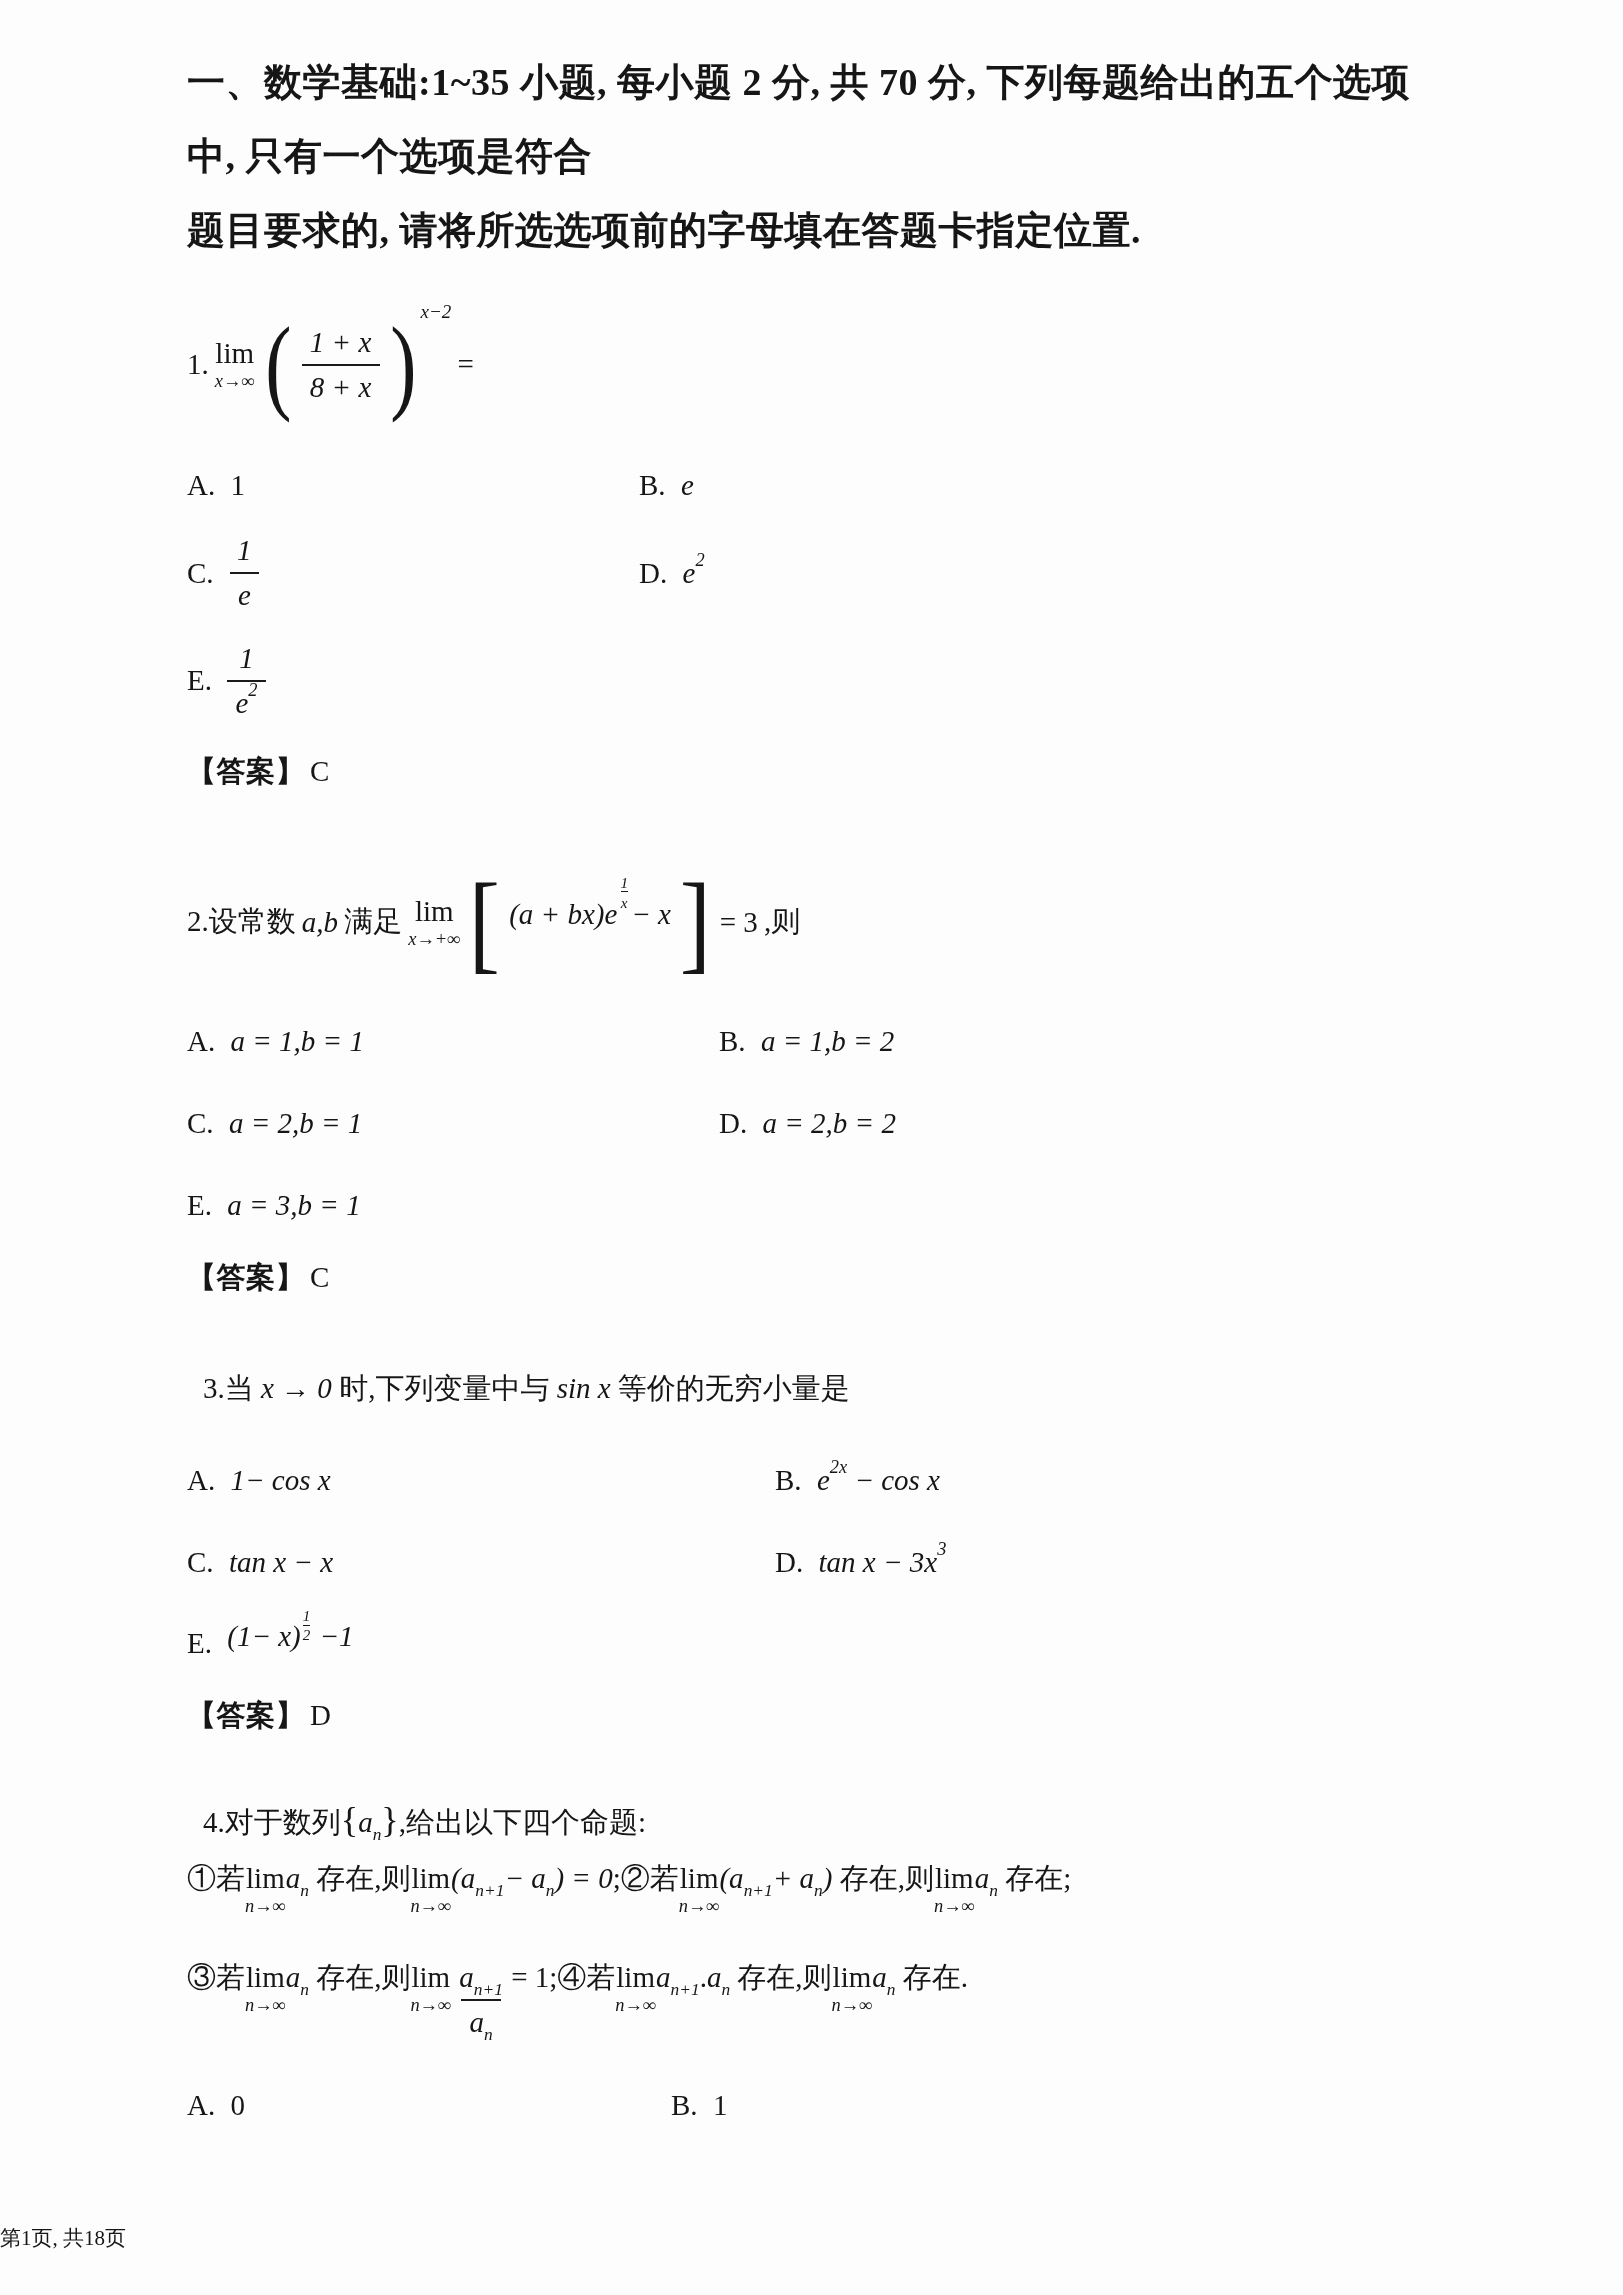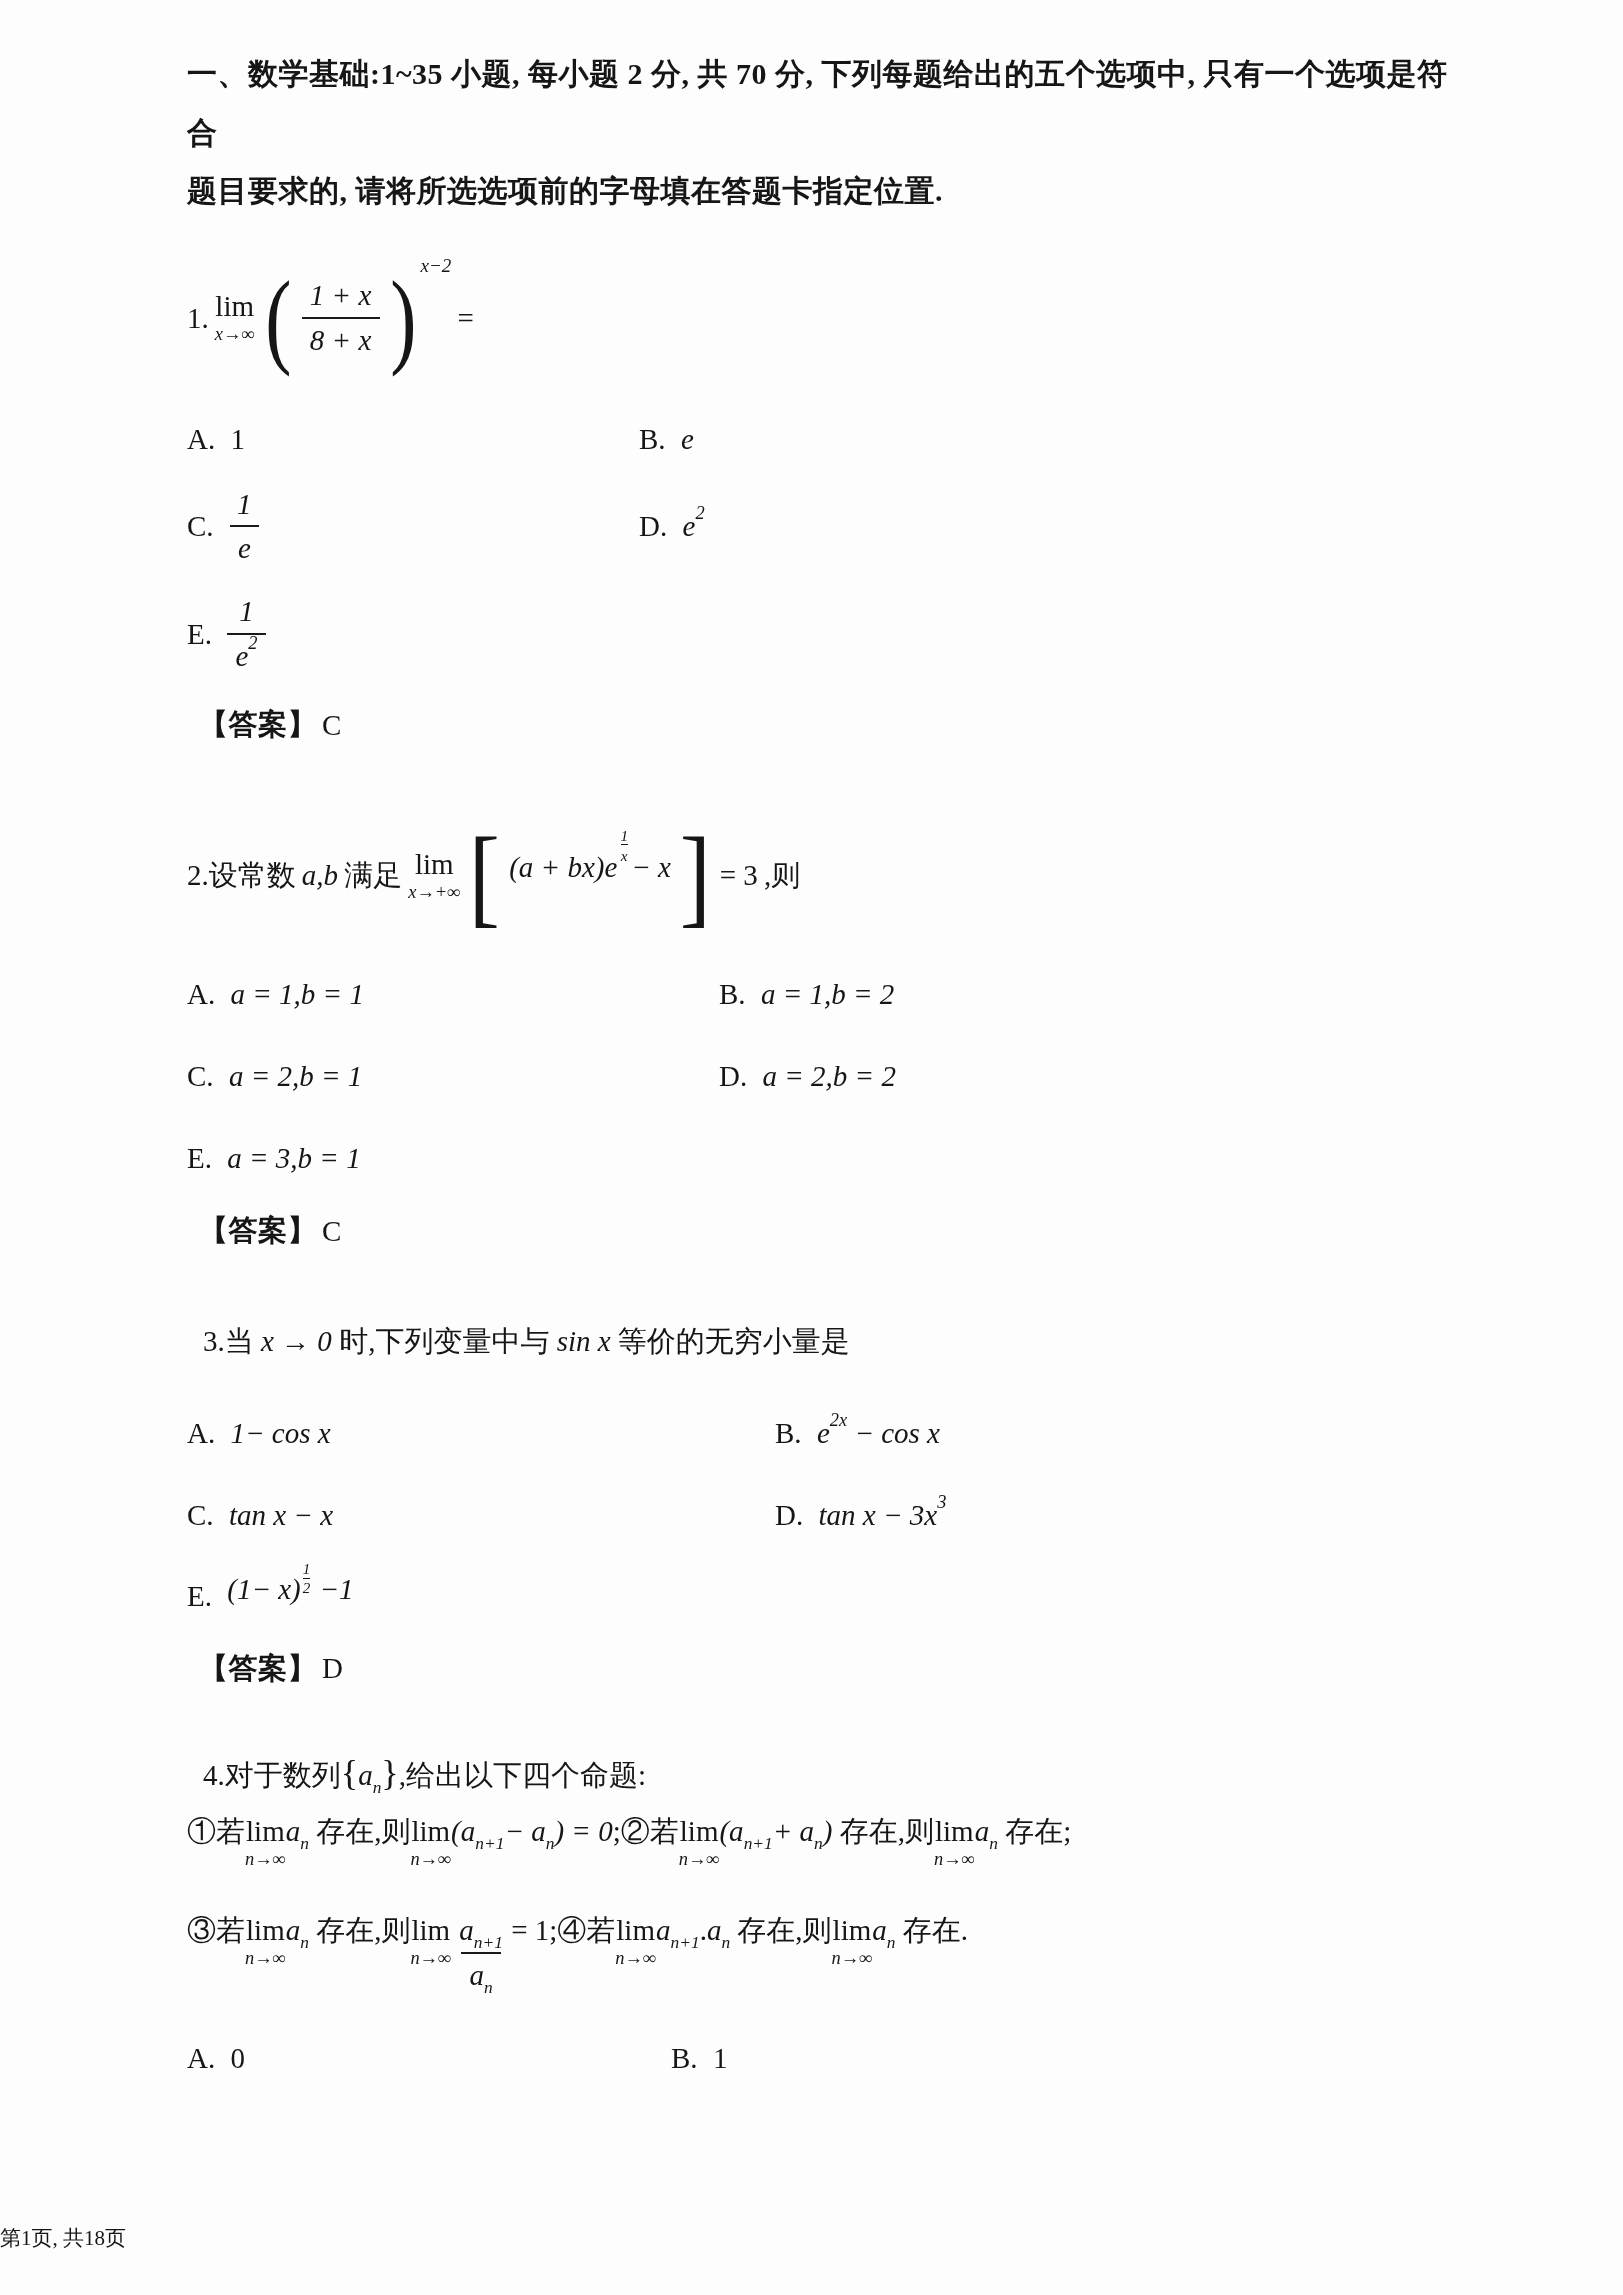--- a/index.html
+++ b/index.html
@@ -7,21 +7,21 @@
     position:relative;
     width:1623px;height:2295px;
     box-sizing:border-box;
     padding:45px 174px 0 187px;
     background:#fdfdfd;
     color:#161616;
     font-family:"Liberation Serif","DejaVu Serif",serif;
     font-size:29px;
     overflow:hidden;
   }
-  .header p{margin:0;font-size:30px;font-weight:700;line-height:1.95;letter-spacing:0.5px;}
+  .header p{margin:0;font-size:38px;font-weight:700;line-height:1.95;letter-spacing:0.5px;}
   .mi{font-style:italic;}
   .qline{margin:16px;line-height:1.3;}
   
   .mrow{display:flex;align-items:center;}
   .mrow>*{margin-right:6.1px;}
   
   .limb{display:inline-flex;flex-direction:column;align-items:center;line-height:1;}
   .limb .limtop{line-height:1;}
   .limb .limsub{font-size:18.4px;line-height:1;margin-top:4.1px;font-style:italic;}
   
@@ -44,21 +44,21 @@
   
   .optrow{display:flex;align-items:center;}
   .optcell{display:flex;align-items:center;}
   .w1{width:452px;}
   .w2{width:532px;}
   .w3{width:588px;}
   .w4{width:484px;}
   .olabel{margin-right:15.3px;}
   
   .ansrow{display:flex;align-items:center;}
-  .anslabel{font-weight:700;letter-spacing:0.5px;margin-left:12px;}
+  .anslabel{font-weight:700;letter-spacing:0.5px;}
   .ansvalue{margin-left:5.1px;}
   
   .prop{margin:0;line-height:1.25;white-space:nowrap;}
   .brace{font-size:1.25em;}
   
   .m-q1f{margin-top:36px;height:123px;}
   .m-q1ab{margin-top:43px;}
   .m-q1cd{margin-top:31px;}
   .m-q1e{margin-top:28px;}
   .m-q1ans{margin-top:31px;}

